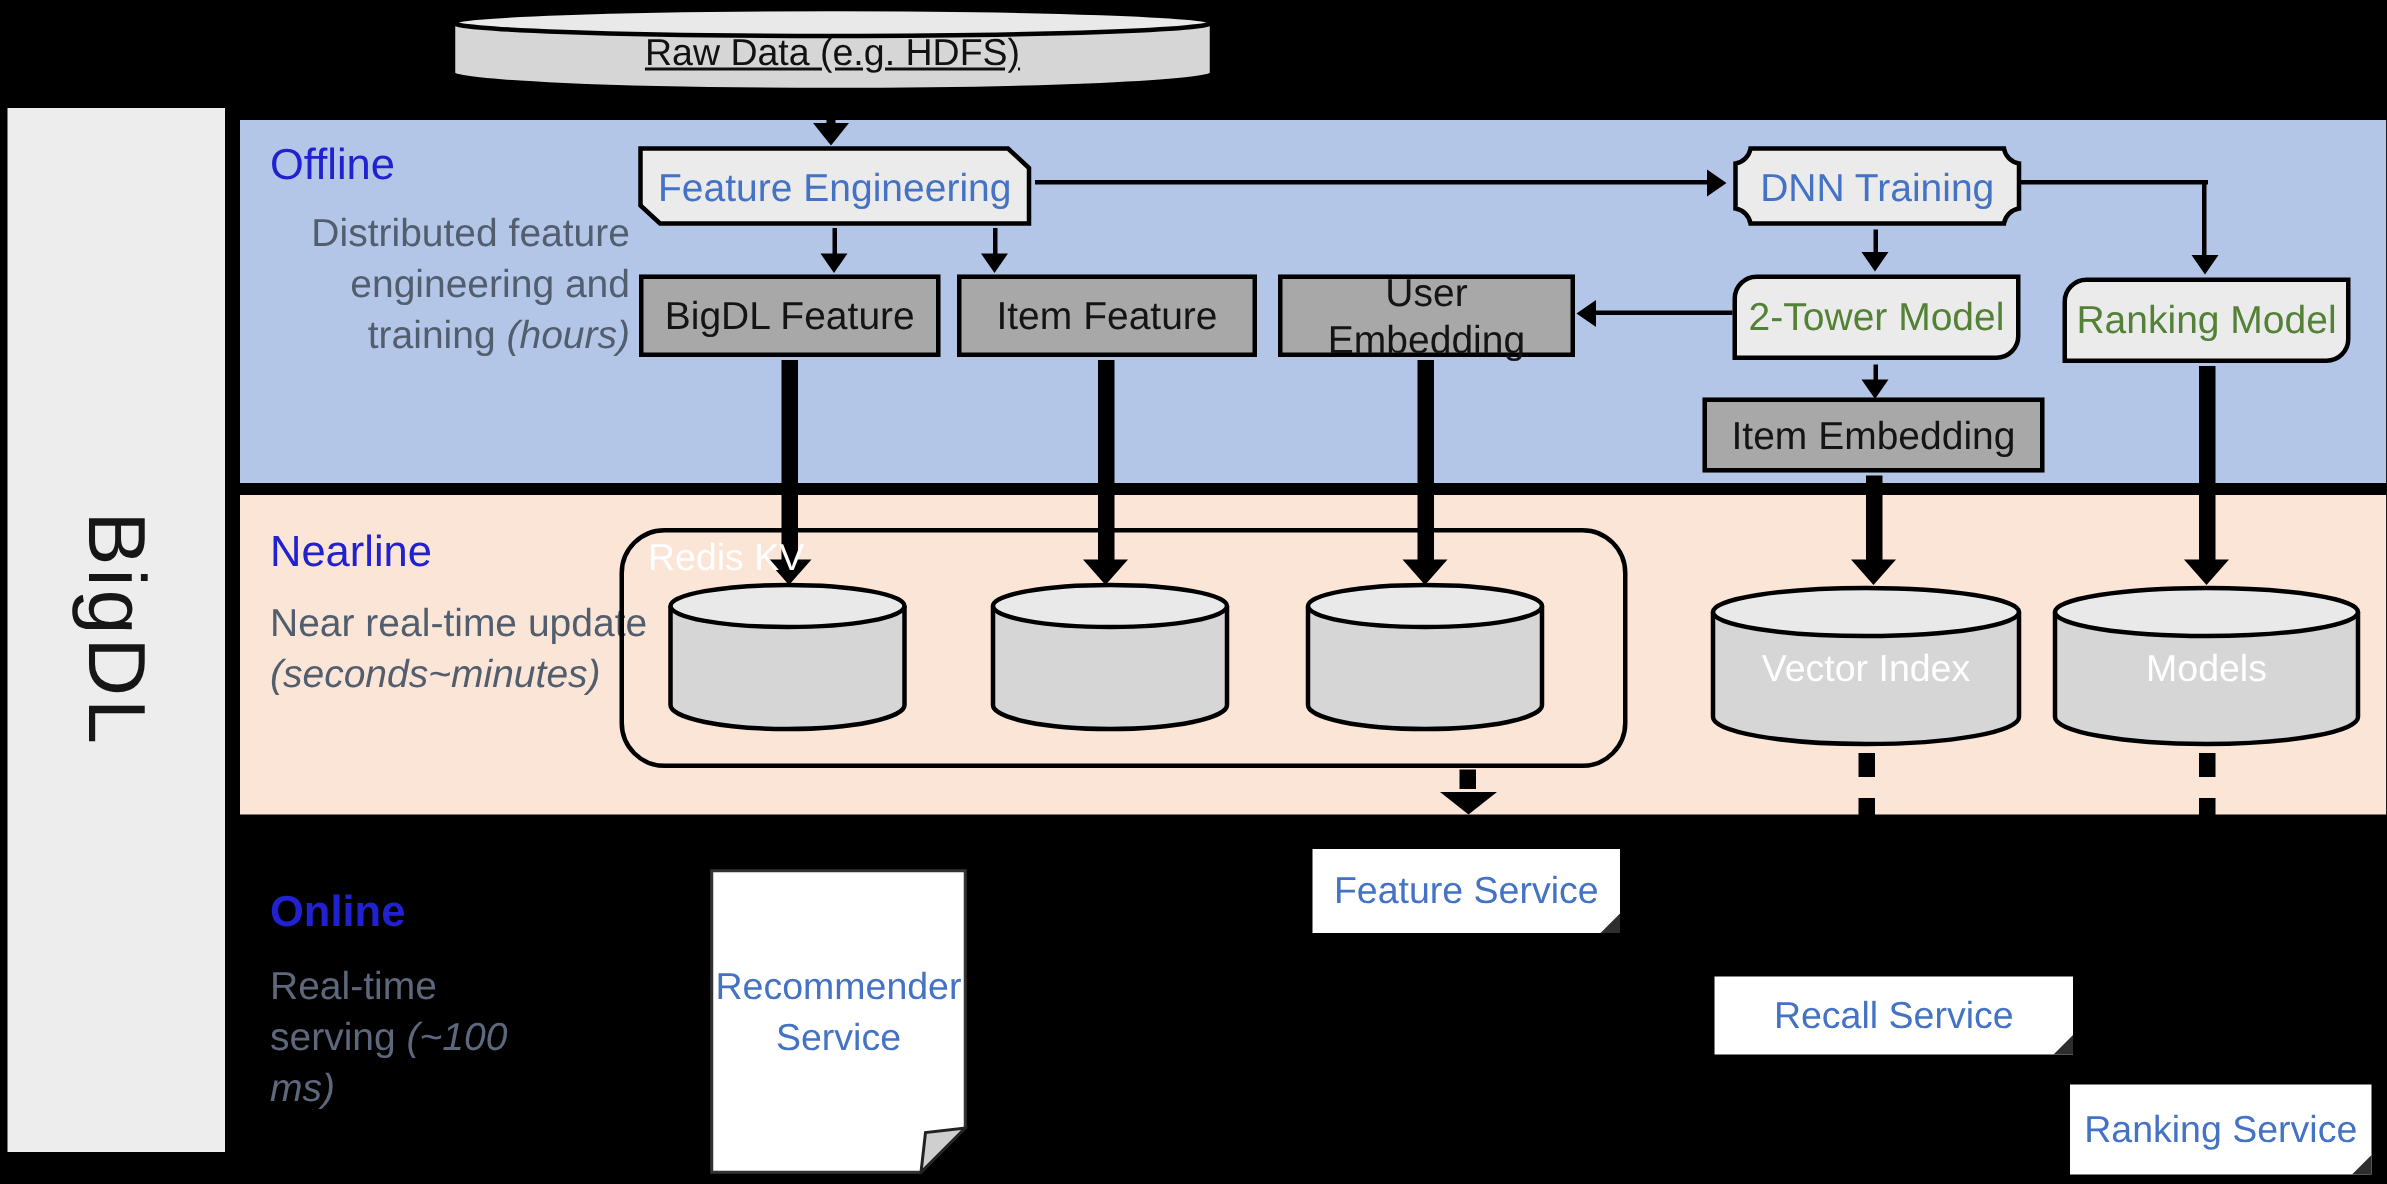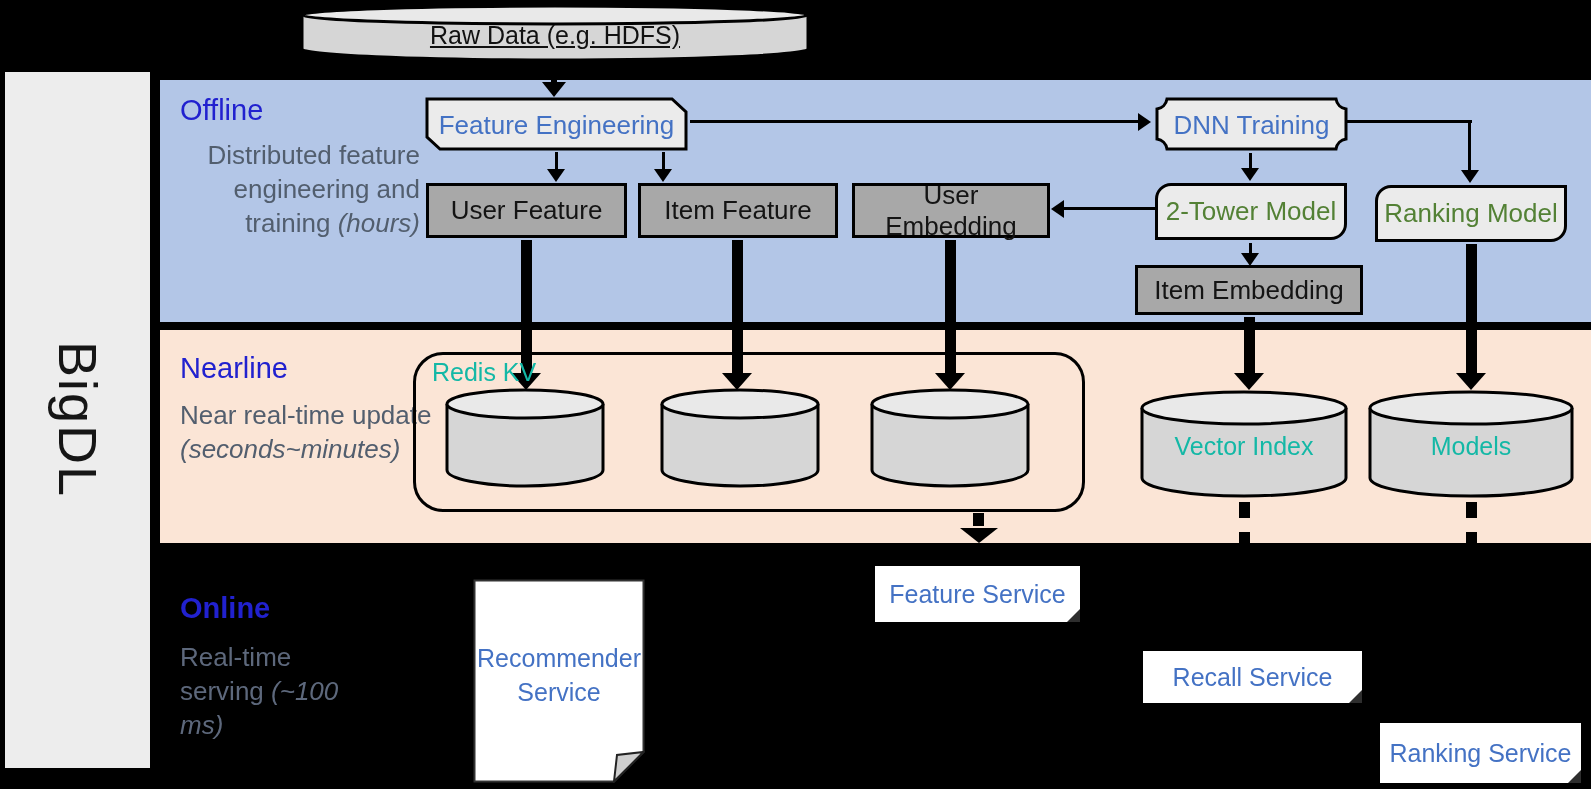--- a/index.html
+++ b/index.html
@@ -19,21 +19,21 @@
   .band-desc{font-size:26px;line-height:34px;color:#525e6e;}
   .band-desc i{font-style:italic;}
   .online-title{font-weight:bold;}
   .online-desc{color:#5d687c;}
   
   .node{box-sizing:border-box;display:flex;align-items:center;justify-content:center;text-align:center;}
   .gray-box{background:#a8a8a8;border:3px solid #000;color:#141414;font-size:26px;}
   .diag-round{background:#ebebeb;border:3px solid #000;border-radius:16px 0 16px 0;color:#538135;font-size:26px;}
   .shape-label{position:absolute;left:0;right:0;text-align:center;}
   .blue-label{color:#4472c4;}
-  .brown-label{color:#14b8a6;}
+  .brown-label{color:#ffffff;}
   
   .vline{background:#000;width:3px;}
   .hline{background:#000;height:3px;}
   .vthick{background:#000;width:11px;}
   .dashv{width:11px;background:repeating-linear-gradient(to bottom,#000 0 16px,transparent 16px 30px);}
   .ah-down{width:0;height:0;border-left:9px solid transparent;border-right:9px solid transparent;border-top:13px solid #000;}
   .ah-right{width:0;height:0;border-top:9px solid transparent;border-bottom:9px solid transparent;border-left:13px solid #000;}
   .ah-left{width:0;height:0;border-top:9px solid transparent;border-bottom:9px solid transparent;border-right:13px solid #000;}
   .ah-down-big{width:0;height:0;border-left:15px solid transparent;border-right:15px solid transparent;border-top:17px solid #000;}
   .ah-down-wide{width:0;height:0;border-left:19px solid transparent;border-right:19px solid transparent;border-top:15px solid #000;}
@@ -92,21 +92,21 @@
   </div>
 
   <div class="abs" style="left:1155px;top:97px;width:193px;height:54px;">
     <svg width="193" height="54" viewBox="0 0 193 54">
       <path d="M12,2 L181,2 A12,12 0 0 0 191,12 L191,42 A12,12 0 0 0 181,52 L12,52 A12,12 0 0 0 2,42 L2,12 A12,12 0 0 0 12,2 Z" fill="#ebebeb" stroke="#000" stroke-width="3"></path>
     </svg>
     <div class="shape-label blue-label" style="top:13px;font-size:26px;">DNN Training</div>
   </div>
 
   <div class="abs node gray-box" style="left:426px;top:183px;width:201px;height:55px;">
-    <span>User Feature</span>
+    <span>BigDL Feature</span>
   </div>
   <div class="abs node gray-box" style="left:638px;top:183px;width:200px;height:55px;">
     <span>Item Feature</span>
   </div>
   <div class="abs node gray-box" style="left:852px;top:183px;width:198px;height:55px;">
     <span>User Embedding</span>
   </div>
 
   <div class="abs node diag-round" style="left:1155px;top:183px;width:192px;height:57px;">
     <span>2-Tower Model</span>
@@ -220,21 +220,21 @@
       <path d="M170.5,173 L141,202.5 L144,176 Z" fill="#cfcfcf" stroke="#222" stroke-width="2"></path>
     </svg>
     <div class="shape-label blue-label" style="top:62px;font-size:25px;line-height:34px;">Recommender Service</div>
   </div>
 
   <div class="abs service-card blue-label" style="left:875px;top:566px;width:205px;height:56px;">
     <span>Feature Service</span>
     <div class="fold"></div>
   </div>
 
-  <div class="abs service-card blue-label" style="left:1143px;top:651px;width:219px;height:52px;">
+  <div class="abs service-card blue-label" style="left:1143px;top:651px;width:239px;height:52px;">
     <span>Recall Service</span>
     <div class="fold"></div>
   </div>
 
   <div class="abs service-card blue-label" style="left:1380px;top:723px;width:201px;height:60px;">
     <span>Ranking Service</span>
     <div class="fold"></div>
   </div>
 
 </div>

